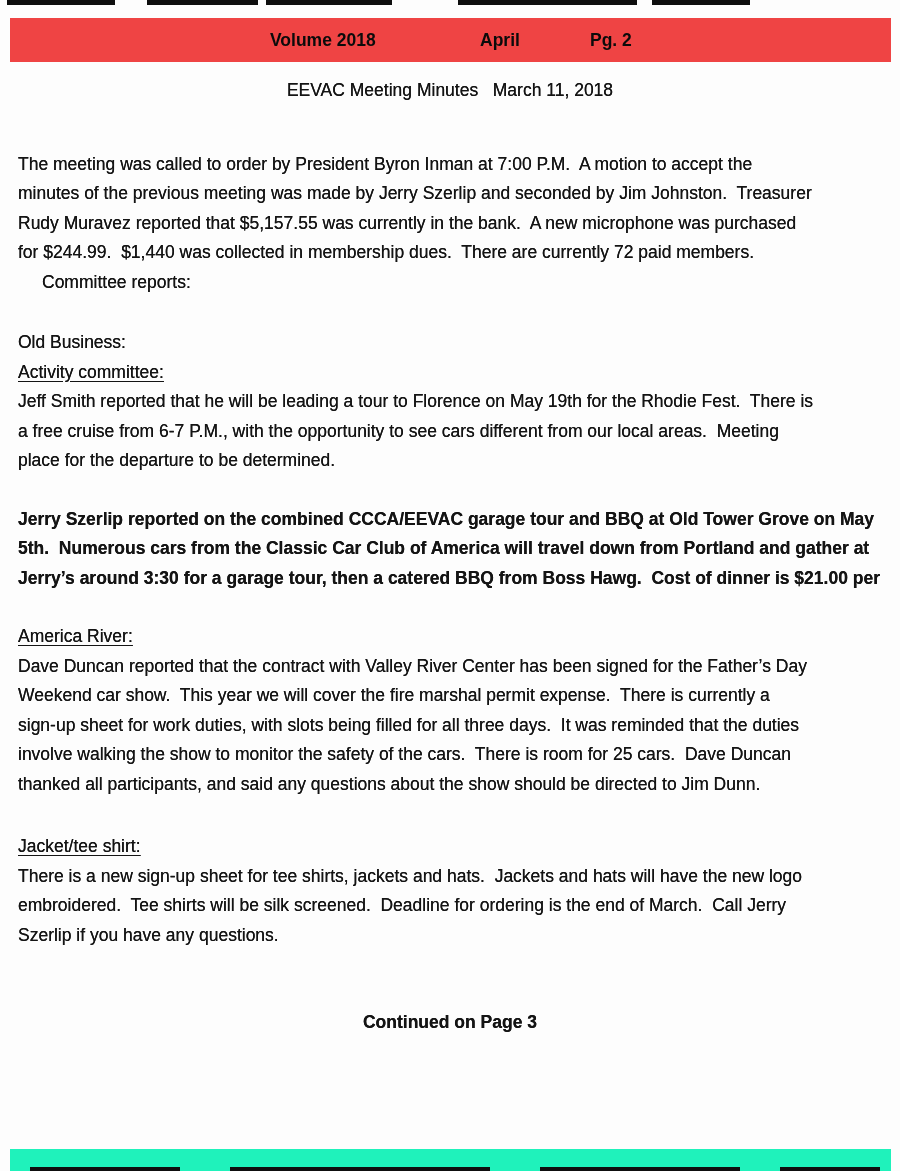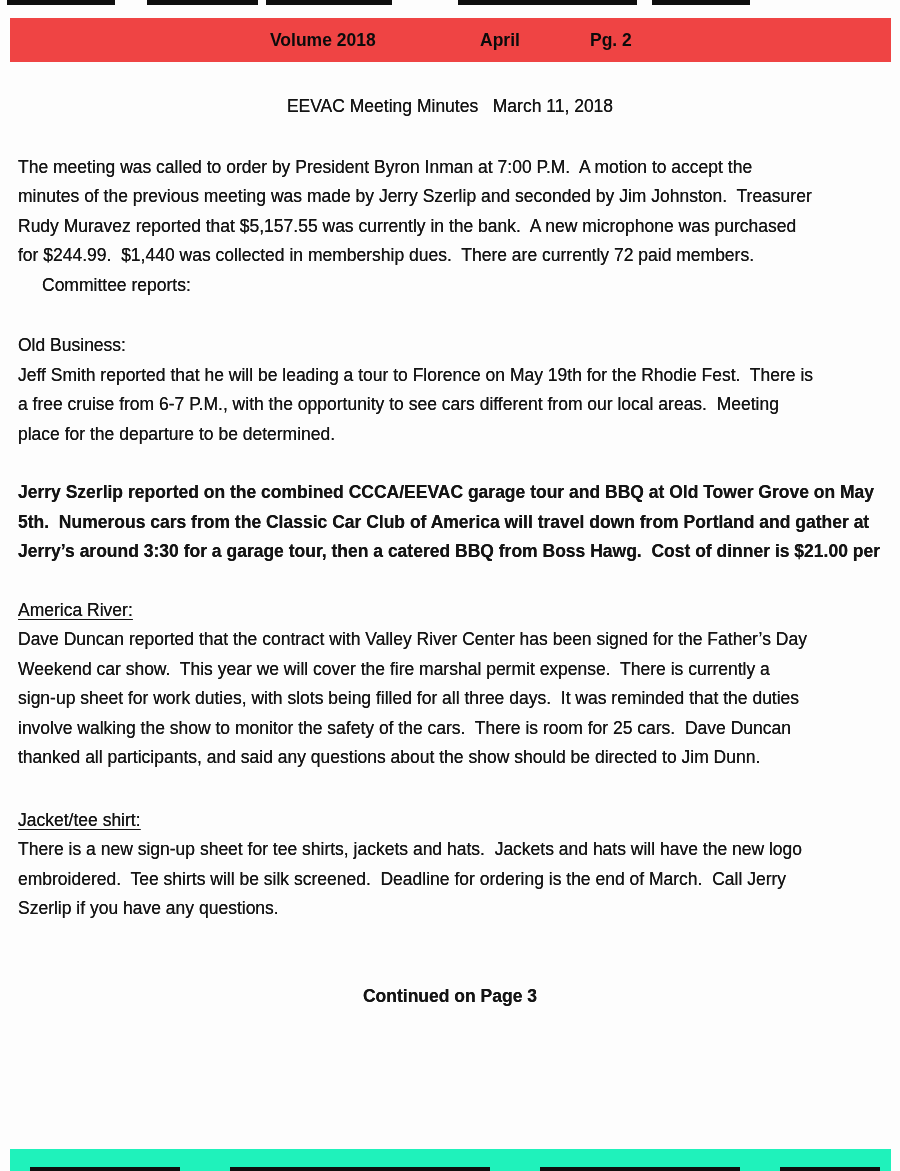--- a/index.html
+++ b/index.html
@@ -47,32 +47,32 @@
     color: #0b0b0b;
     white-space: pre;
   }
   .bl-volume { left: 260px; }
   .bl-month  { left: 470px; }
   .bl-page   { left: 580px; }
 
   .content {
     position: absolute;
     left: 18px;
-    top: 92px;
+    top: 76px;
     width: 864px;
     font-size: 17.5px;
     line-height: 29.5px;
     text-shadow: 0 0 0.4px #1a1a1a;
   }
   .line { white-space: pre; }
   .doc-title { text-align: center; white-space: pre; }
   .indent1 { padding-left: 24px; }
   .uheading { text-decoration: underline; text-underline-offset: 3px; }
 
-  .p1 { margin-top: 31px; }
+  .p1 { margin-top: 44px; }
   .ob { margin-top: 31px; }
   .p3 { margin-top: 29px; font-weight: bold; }
   .vh { margin-top: 29px; }
   .jh { margin-top: 33px; }
   .continued { margin-top: 58px; text-align: center; font-weight: bold; }
 </style>
 </head>
 <body>
 
 <div class="page">
@@ -94,20 +94,21 @@
 
     <div class="p1">
       <div class="line">The meeting was called to order by President Byron Inman at 7:00 P.M.  A motion to accept the</div>
       <div class="line">minutes of the previous meeting was made by Jerry Szerlip and seconded by Jim Johnston.  Treasurer</div>
       <div class="line">Rudy Muravez reported that $5,157.55 was currently in the bank.  A new microphone was purchased</div>
       <div class="line">for $244.99.  $1,440 was collected in membership dues.  There are currently 72 paid members.</div>
     </div>
 
     <div class="line indent1">Committee reports:</div>
     <div class="line ob">Old Business:</div>
+    <div class="line"><span class="uheading">Activity committee:</span></div>
 
     <div>
       <div class="line">Jeff Smith reported that he will be leading a tour to Florence on May 19th for the Rhodie Fest.  There is</div>
       <div class="line">a free cruise from 6-7 P.M., with the opportunity to see cars different from our local areas.  Meeting</div>
       <div class="line">place for the departure to be determined.</div>
     </div>
 
     <div class="p3">
       <div class="line">Jerry Szerlip reported on the combined CCCA/EEVAC garage tour and BBQ at Old Tower Grove on May</div>
       <div class="line">5th.  Numerous cars from the Classic Car Club of America will travel down from Portland and gather at</div>

